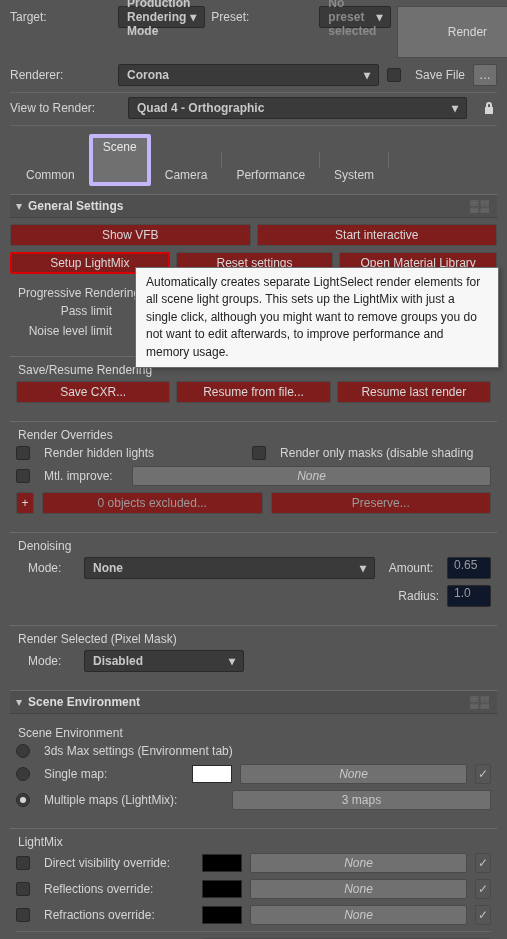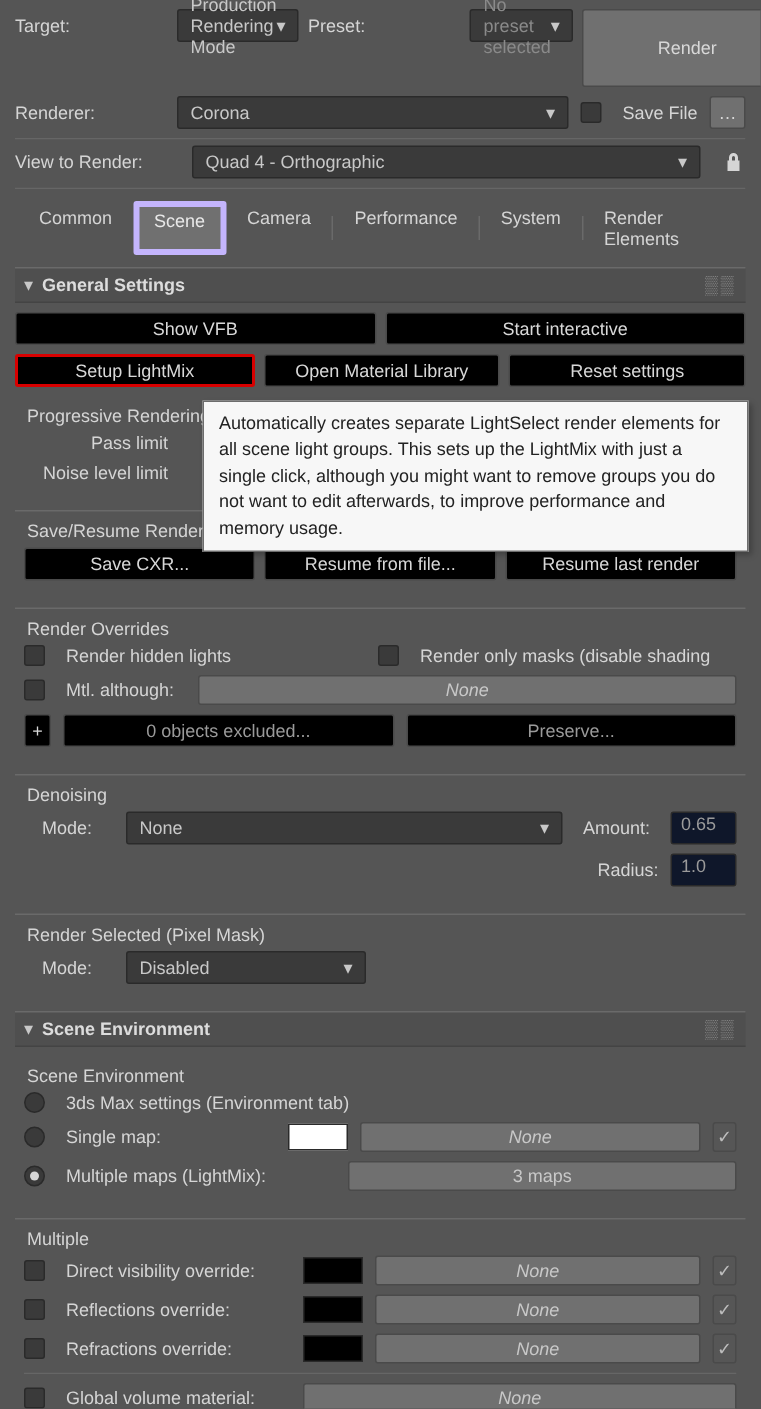--- a/index.html
+++ b/index.html
@@ -1,40 +1,40 @@
 <!DOCTYPE html>
 <html><head>
 <meta charset="utf-8">
 <style>
   * { box-sizing: border-box; margin: 0; padding: 0; font-family: "Segoe UI", Arial, sans-serif; font-size: 12px; }
   body { background: #555555; color: #d5d5d5; width: 507px; height: 939px; overflow: hidden; }
   .panel { padding: 6px 10px 10px 10px; }
   .row { display: flex; align-items: center; margin-bottom: 6px; gap: 8px; }
   .label { width: 100px; color: #d5d5d5; }
-  .dropdown { flex: 1; background: #3a3a3a; border: 1px solid #2a2a2a; color: #c8c8c8; height: 22px; padding: 0 8px; display: flex; align-items: center; justify-content: space-between; border-radius: 2px; }
+  .dropdown { flex: 1; background: #3a3a3a; border: 1px solid #2a2a2a; color: #c8c8c8; height: 22px; padding: 0 8px; display: flex; align-items: center; justify-content: space-between; border-radius: 2px; font-weight: bold; }
   .dropdown .tri { color: #c8c8c8; }
   .dropdown.disabled { color: #8a8a8a; }
   .big-btn { width: 140px; height: 52px; background: #707070; border: 1px solid #4a4a4a; color: #d8d8d8; display: flex; align-items: center; justify-content: center; border-radius: 2px; margin-left: 6px; }
   .top-grid { display: grid; grid-template-columns: 1fr 150px; column-gap: 0; align-items: start; }
   .top-left { display: flex; gap: 6px; }
   .checkbox { width: 14px; height: 14px; background: #3a3a3a; border: 1px solid #2a2a2a; display: inline-block; margin-right: 6px; border-radius: 2px; }
   .radio { width: 14px; height: 14px; border-radius: 50%; background: #3a3a3a; border: 1px solid #2a2a2a; display: inline-flex; align-items: center; justify-content: center; margin-right: 6px; }
   .radio.selected::after { content: ""; width: 6px; height: 6px; border-radius: 50%; background: #d5d5d5; display: block; }
   .dots-btn { width: 24px; height: 22px; background: #707070; border: 1px solid #4a4a4a; color: #d8d8d8; display: flex; align-items: center; justify-content: center; border-radius: 2px; }
   .lock { width: 16px; height: 16px; display: flex; align-items: center; justify-content: center; margin-left: 6px; }
   .tabs { display: flex; gap: 0; padding: 4px 0 4px 2px; }
-  .tab { color: #d5d5d5; padding: 4px 14px; cursor: pointer; }
+  .tab { color: #d5d5d5; padding: 4px 14px; cursor: pointer; margin-top: 30px; }
   .tab-highlight { border: 4px solid #c4b5fd; border-radius: 2px; padding: 2px 10px; }
   .divider-v { width: 1px; background: #6a6a6a; height: 16px; align-self: center; }
   .hr { height: 1px; background: #444444; margin: 2px 0 4px 0; border-top: 1px solid #666666; }
   .section-header { display: flex; align-items: center; background: #4f4f4f; padding: 4px 6px; margin: 4px 0 6px 0; border-top: 1px solid #6a6a6a; border-bottom: 1px solid #444444; }
   .section-header .tri-down { margin-right: 6px; color: #c8c8c8; }
   .section-header .title { font-weight: 600; color: #dcdcdc; }
   .section-header .drag { margin-left: auto; color: #888888; letter-spacing: 2px; }
-  .btn { background: #000000; border: 1px solid #4a4a4a; color: #d8d8d8; height: 22px; display: flex; align-items: center; justify-content: center; border-radius: 2px; padding: 0 8px; }
+  .btn { background: #7f1d1d; border: 1px solid #4a4a4a; color: #d8d8d8; height: 22px; display: flex; align-items: center; justify-content: center; border-radius: 2px; padding: 0 8px; }
   .btn-row { display: flex; gap: 6px; margin-bottom: 6px; }
   .btn-row .btn { flex: 1; }
   .btn.highlight { border: 2px solid #d80000; }
   .group-label { color: #d5d5d5; padding: 2px 0 4px 2px; }
   .sub-panel { padding: 4px 6px 8px 6px; border-top: 1px solid #6a6a6a; margin-top: 4px; }
   .sub-panel.first { border-top: none; margin-top: 0; }
   .field-row { display: flex; align-items: center; gap: 8px; margin-bottom: 6px; }
   .field-row .flabel { width: 96px; text-align: right; }
   .text-input { background: #0f172a; border: 1px solid #2a2a2a; color: #c8c8c8; height: 22px; padding: 0 6px; border-radius: 2px; }
   .spinner { width: 44px; }
@@ -101,37 +101,36 @@
 
   <div class="tabs">
     <div class="tab">Common</div>
     <div class="tab-highlight active" style="background:#707070;color:#e8e8e8;">Scene</div>
     <div class="tab">Camera</div>
     <div class="divider-v"></div>
     <div class="tab">Performance</div>
     <div class="divider-v"></div>
     <div class="tab">System</div>
     <div class="divider-v"></div>
-    <div class="tab">Render Elements</div>
   </div>
 
   <div class="section-header">
     <span class="tri-down">▾</span>
     <span class="title">General Settings</span>
     <span class="drag">▒▒</span>
   </div>
 
   <div class="btn-row">
     <div class="btn" style="flex:1.3;">Show VFB</div>
     <div class="btn" style="flex:1.3;">Start interactive</div>
   </div>
   <div class="btn-row" style="position:relative;">
     <div class="btn highlight">Setup LightMix</div>
+    <div class="btn">Reset settings</div>
     <div class="btn">Open Material Library</div>
-    <div class="btn">Reset settings</div>
   </div>
 
   <div class="tooltip" style="left:135px; top:267px;">Automatically creates separate LightSelect render elements for all scene light groups. This sets up the LightMix with just a single click, although you might want to remove groups you do not want to edit afterwards, to improve performance and memory usage.</div>
 
   <div class="sub-panel first">
     <div class="group-label">Progressive Rendering Limits</div>
     <div class="field-row">
       <div class="flabel">Pass limit</div>
     </div>
     <div class="field-row">
@@ -151,21 +150,21 @@
   <div class="sub-panel">
     <div class="group-label">Render Overrides</div>
     <div class="field-row">
       <span class="checkbox"></span>
       <span>Render hidden lights</span>
       <span class="checkbox" style="margin-left:90px;"></span>
       <span>Render only masks (disable shading</span>
     </div>
     <div class="field-row">
       <span class="checkbox"></span>
-      <span style="width:80px;">Mtl. although:</span>
+      <span style="width:80px;">Mtl. improve:</span>
       <div class="map-btn">None</div>
     </div>
     <div class="field-row">
       <div class="btn" style="width:18px;padding:0;">+</div>
       <div class="btn" style="flex:1;color:#9a9a9a;">0 objects excluded...</div>
       <div class="btn" style="flex:1;color:#9a9a9a;">Preserve...</div>
     </div>
   </div>
 
   <div class="sub-panel">
@@ -217,21 +216,21 @@
       <div class="check-small">✓</div>
     </div>
     <div class="field-row">
       <span class="radio selected"></span>
       <span style="width:180px;">Multiple maps (LightMix):</span>
       <div class="map-btn" style="font-style:normal;">3 maps</div>
     </div>
   </div>
 
   <div class="sub-panel">
-    <div class="group-label">Multiple</div>
+    <div class="group-label">LightMix</div>
     <div class="field-row">
       <span class="checkbox"></span>
       <span style="width:150px;">Direct visibility override:</span>
       <div class="swatch"></div>
       <div class="map-btn">None</div>
       <div class="check-small">✓</div>
     </div>
     <div class="field-row">
       <span class="checkbox"></span>
       <span style="width:150px;">Reflections override:</span>

